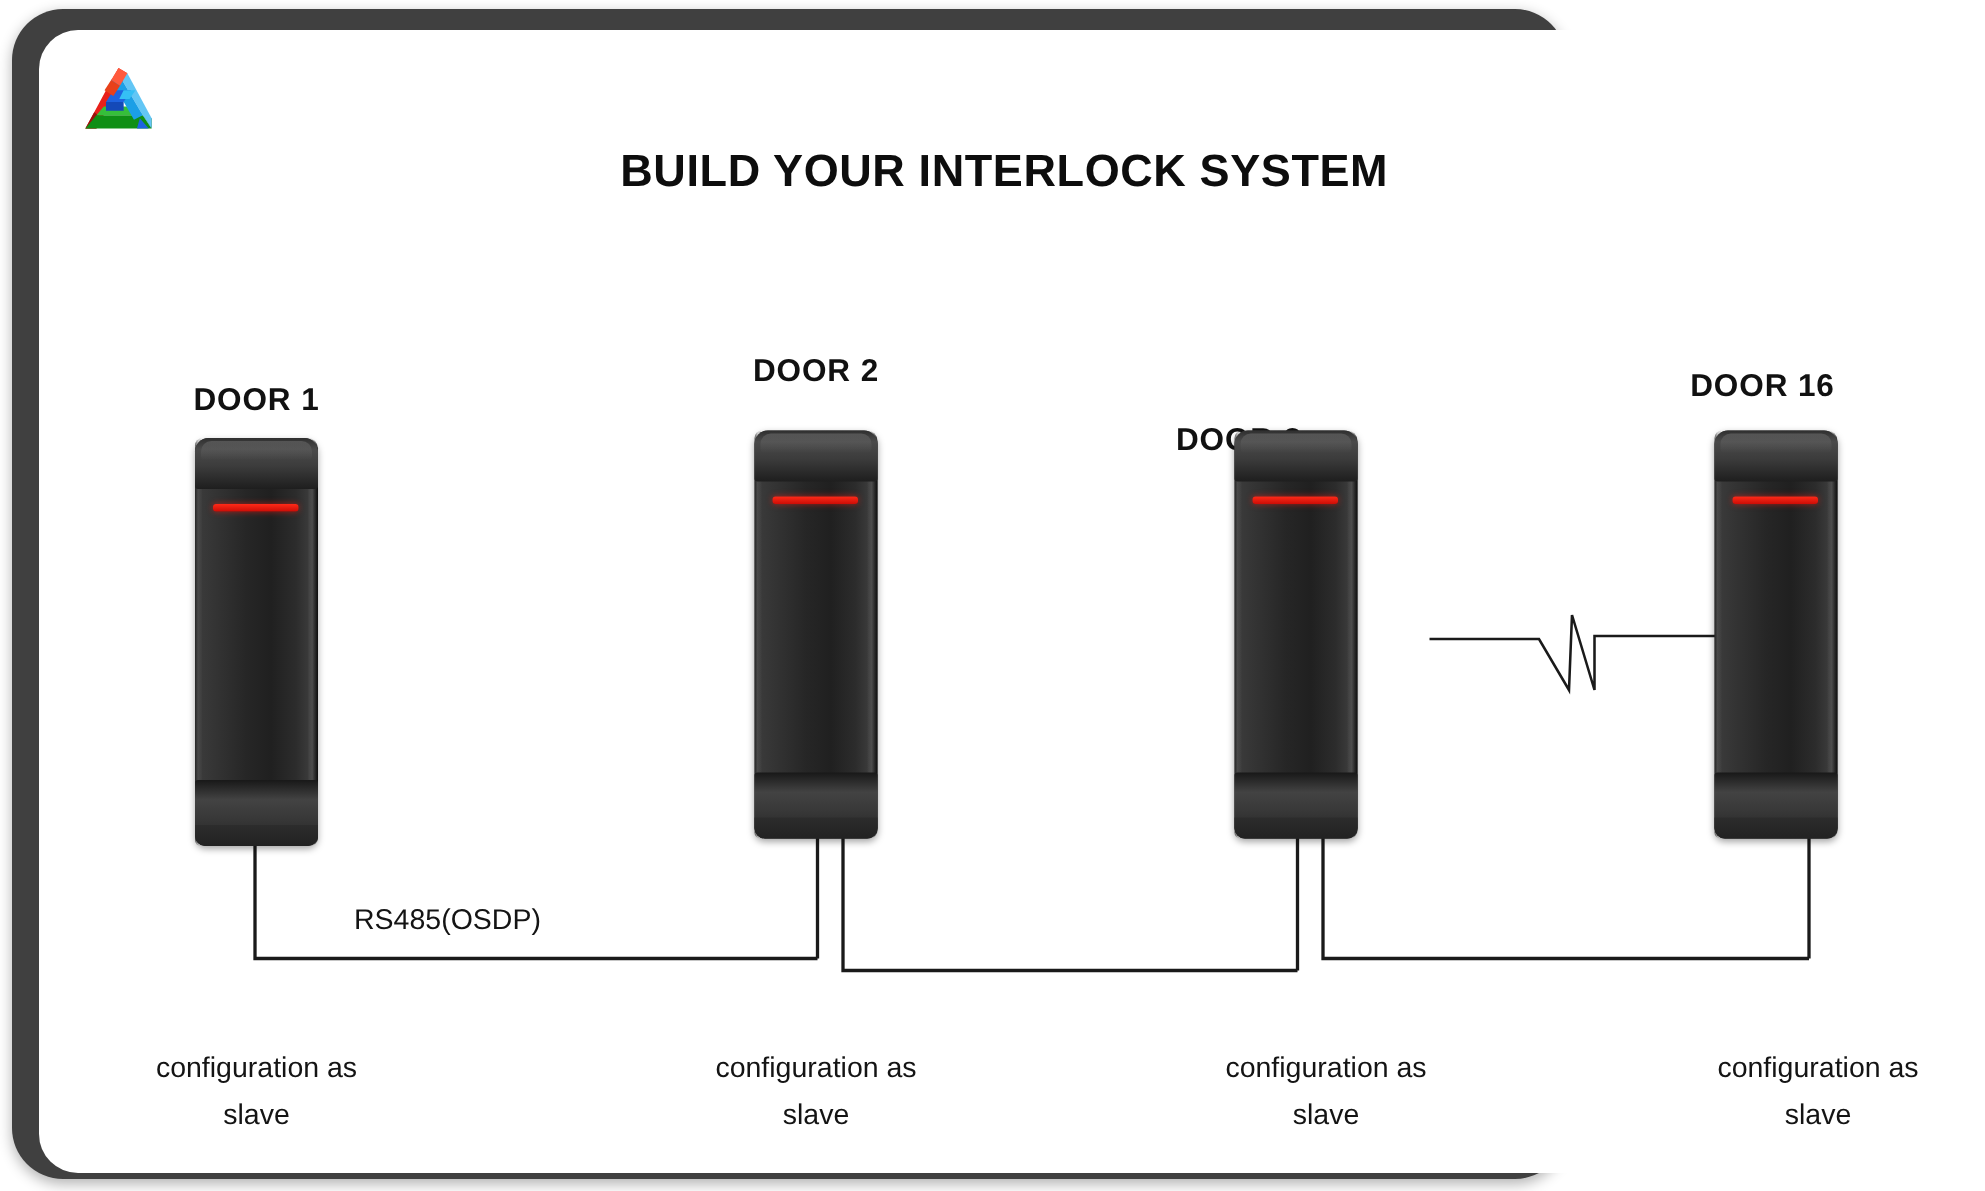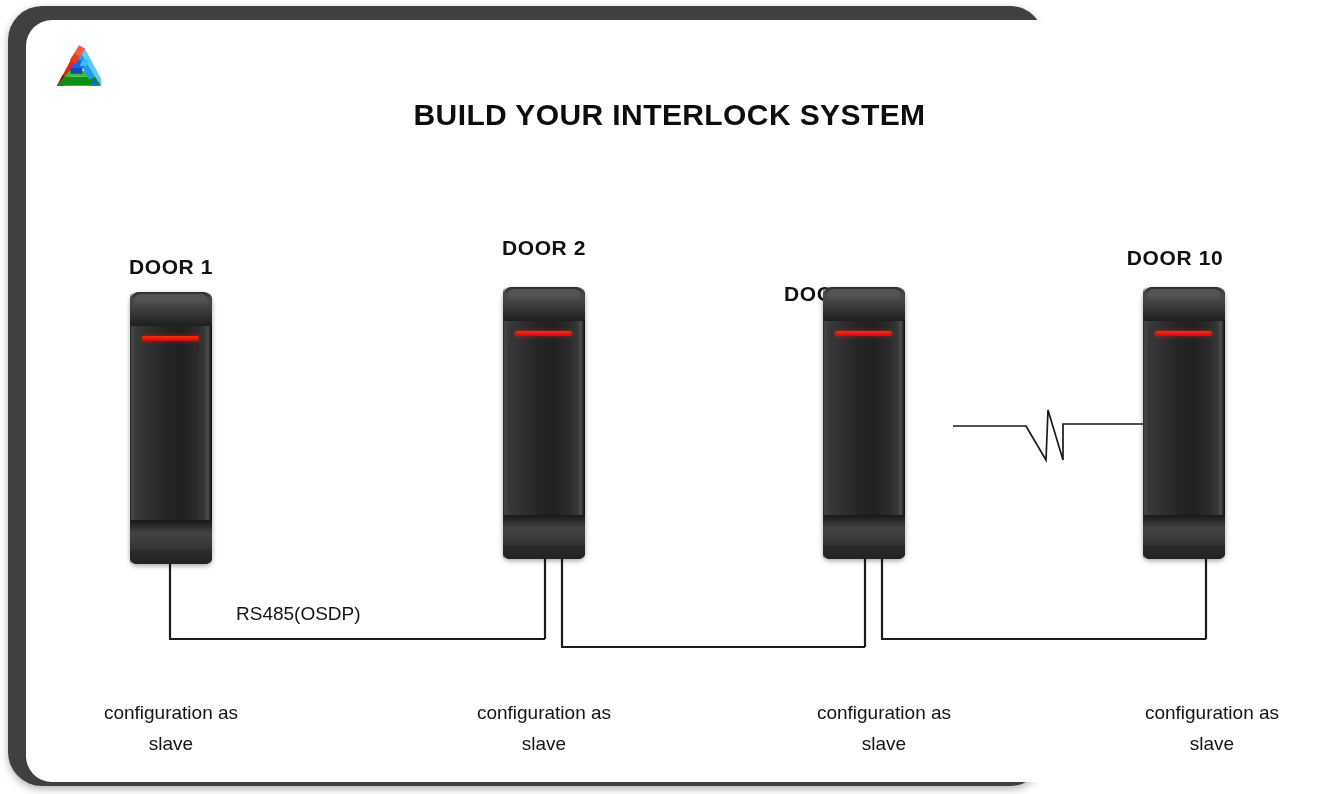--- a/index.html
+++ b/index.html
@@ -297,21 +297,21 @@
           <div class="cap-bottom-foot"></div>
         </div>
       </div>
       <div class="caption" style="left:718px; top:650px;">
         <div>configuration as</div>
         <div>slave</div>
       </div>
     </div>
 
     <div class="door" style="left:0px; top:0px;">
-      <div class="door-label" style="left:1039px; top:226px;">DOOR 10</div>
+      <div class="door-label" style="left:1039px; top:226px;">DOOR 16</div>
       <div class="reader" style="left:1117px; top:267px;">
         <div class="shell"></div>
         <div class="edge-left"></div>
         <div class="edge-right"></div>
         <div class="cap-top">
           <div class="cap-top-gloss"></div>
         </div>
         <div class="led"></div>
         <div class="cap-bottom">
           <div class="cap-bottom-foot"></div>

